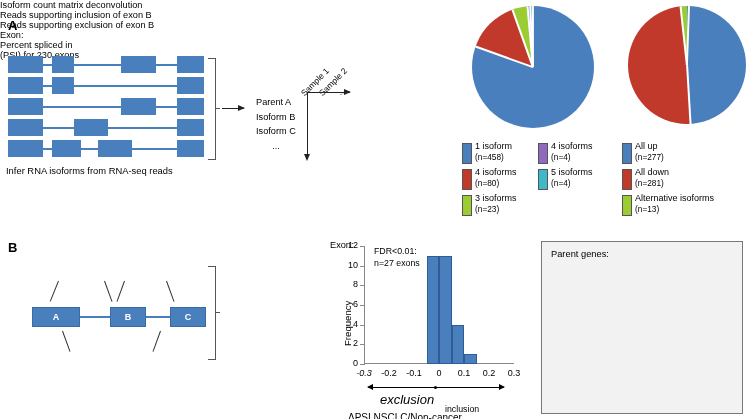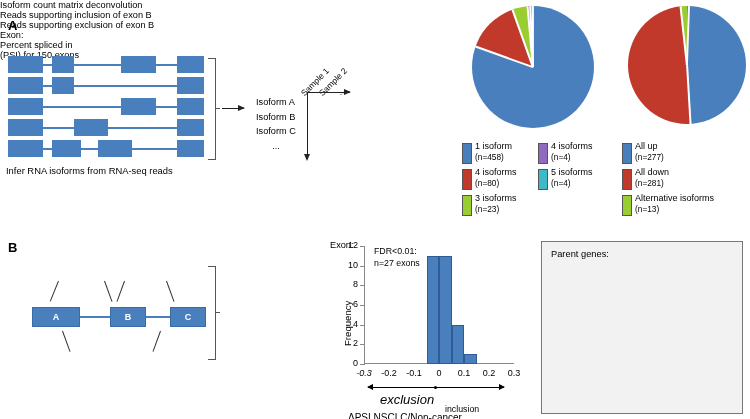--- a/index.html
+++ b/index.html
@@ -112,21 +112,21 @@
   </div>
 
 <div class="bracket-r" style="left:208px;top:58px;height:100px;"></div>
 <div class="bracket-r-tick" style="left:215px;top:108px;"></div>
 
 <div class="caption-a">Infer RNA isoforms from RNA-seq reads</div>
 
 <div class="arrow-h" style="left:222px;top:108px;width:22px;"></div>
 
 <div class="iso-list" style="left:256px;top:95px;">
-  <div>Isoform A</div>
+  <div>Parent A</div>
   <div>Isoform B</div>
   <div>Isoform C</div>
   <div style="text-align:center;font-size:9px;">...</div>
 </div>
 
 <div class="rot" style="left:306px;top:88px;">Sample 1</div>
 <div class="rot" style="left:324px;top:88px;">Sample 2</div>
 <div class="rot" style="left:342px;top:88px;font-size:8px;">...</div>
 
 <div class="arrow-h" style="left:308px;top:92px;width:42px;"></div>
@@ -208,21 +208,21 @@
 <div class="tick-line" style="left:124px;top:281px;height:22px;transform:rotate(20deg);"></div>
 <div class="tick-line" style="left:166px;top:281px;height:22px;transform:rotate(-20deg);"></div>
 
 <div class="tick-line" style="left:62px;top:331px;height:22px;transform:rotate(-20deg);"></div>
 <div class="tick-line" style="left:160px;top:331px;height:22px;transform:rotate(20deg);"></div>
 
 <div class="bracket-r" style="left:208px;top:266px;height:92px;"></div>
 <div class="bracket-r-tick" style="left:215px;top:312px;"></div>
 
 <div class="txt" style="left:222px;top:300px;">Percent spliced in</div>
-<div class="txt" style="left:222px;top:314px;">(PSI) for 150 exons</div>
+<div class="txt" style="left:222px;top:314px;">(PSI) for 230 exons</div>
 
 <div id="hist">
   <div id="hist-plot" style="position:absolute;left:34px;top:6px;width:150px;height:118px;">
     <div class="axis" style="left:0;bottom:0;width:150px;height:1px;"></div>
     <div class="axis" style="left:0;top:0;width:1px;height:119px;"></div>
     <div id="bars">
         <div class="bar" style="left: 62.5px; width: 12.5px; top: 9.83333px; height: 108.167px; background: rgb(74, 127, 189);"></div>
         <div class="bar" style="left: 75px; width: 12.5px; top: 9.83333px; height: 108.167px; background: rgb(74, 127, 189);"></div>
         <div class="bar" style="left: 87.5px; width: 12.5px; top: 78.6667px; height: 39.3333px; background: rgb(74, 127, 189);"></div>
         <div class="bar" style="left: 100px; width: 12.5px; top: 108.167px; height: 9.83333px; background: rgb(74, 127, 189);"></div>

